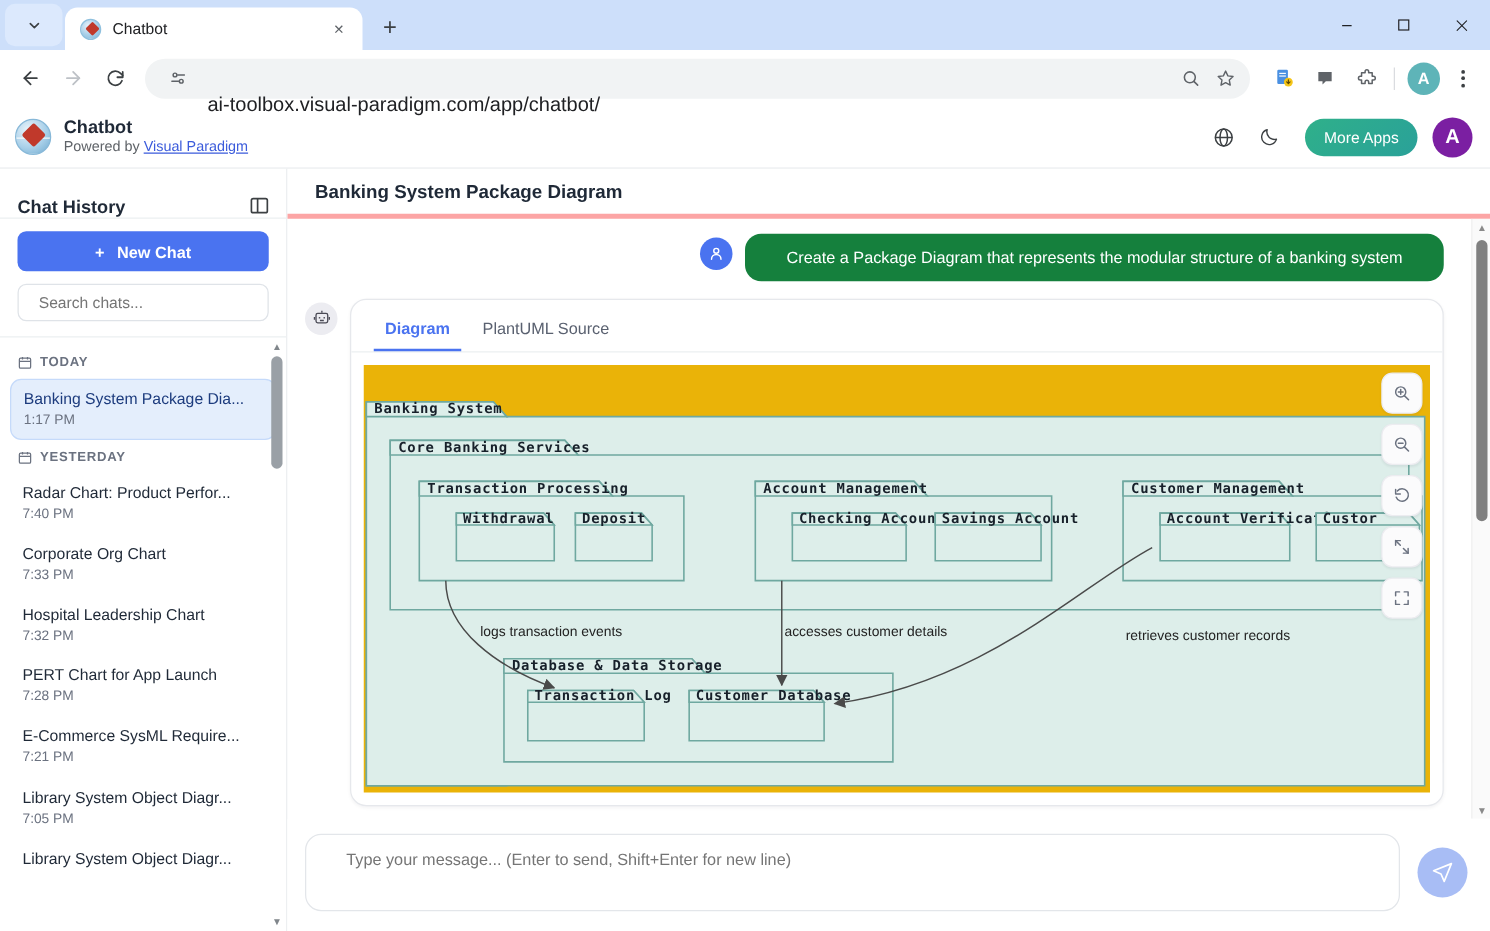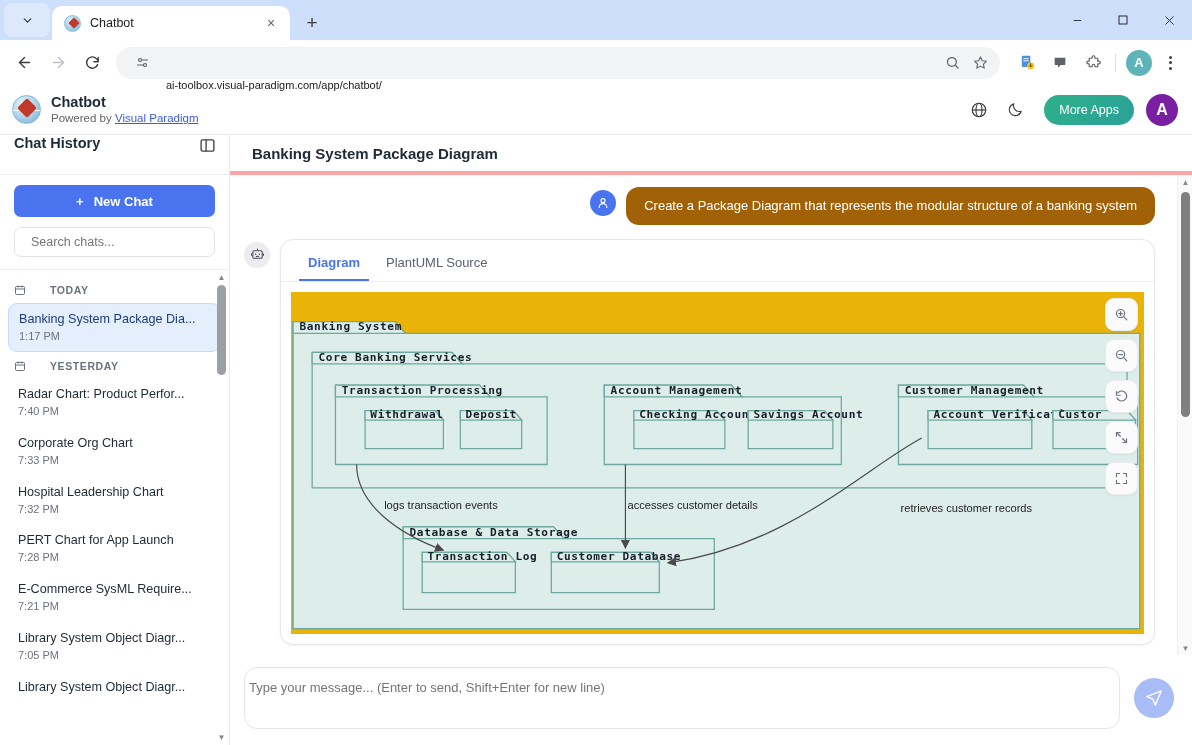--- a/index.html
+++ b/index.html
@@ -109,21 +109,21 @@
     height: 32px;
     margin: 0 8px 0 6px;
     background: #f1f3f4;
     border-radius: 16px;
     display: flex;
     align-items: center;
     padding: 0 6px 0 12px;
   }
   .omnibox-url {
     flex: 1;
-    font-size: 11px;
+    font-size: 16px;
     color: #202124;
     margin-left: 10px;
     white-space: nowrap; overflow: hidden; margin-top: 44px;
   }
   .omni-action {
     width: 28px; height: 28px;
     display: flex; align-items: center; justify-content: center;
     color: #5f6368;
     border-radius: 50%;
   }
@@ -237,21 +237,21 @@
   .sidebar {
     width: 230px;
     flex: 0 0 230px;
     background: #ffffff;
     border-right: 1px solid #e8eaed;
     display: flex;
     flex-direction: column;
   }
   .sb-header {
     height: 40px;
-    display: flex; align-items: flex-start;
+    display: flex; align-items: flex-end;
     padding: 0 12px 0 14px;
     border-bottom: 1px solid #eceff1;
   }
   .sb-title { font-size: 14.5px; font-weight: bold; color: #1f2937; flex: 1; }
   .sb-panel-icon { width: 20px; height: 20px; color: #3c4043; display: flex; align-items: center; justify-content: center; }
   .sb-actions { padding: 10px 14px 12px; border-bottom: 1px solid #eceff1; }
   .new-chat-btn {
     width: 100%;
     height: 32px;
     border-radius: 7px;
@@ -275,21 +275,21 @@
     font-family: "Liberation Sans", sans-serif;
     background: #fff;
   }
   .chat-list {
     flex: 1;
     overflow: hidden;
     position: relative;
     padding: 8px 0 0 0;
   }
   .group-label {
-    display: flex; align-items: center; gap: 24px;
+    display: flex; align-items: center; gap: 6px;
     padding: 6px 14px 5px;
     font-size: 10.5px;
     font-weight: bold;
     letter-spacing: 0.6px;
     color: #6b7280;
   }
   .chat-item {
     margin: 2px 8px;
     padding: 7px 10px;
     border-radius: 9px;
@@ -364,24 +364,24 @@
   .av-circle {
     width: 26px; height: 26px;
     flex: 0 0 26px;
     border-radius: 50%;
     display: flex; align-items: center; justify-content: center;
     margin-top: 3px;
   }
   .av-user { background: #4a73f0; color: #ffffff; }
   .av-bot { background: #ececf1; color: #4a4a55; }
   .bubble-user {
-    background: #a16207;
+    background: #15803d;
     color: #ffffff;
     border-radius: 13px;
-    padding: 10px 18px;
+    padding: 10px 33px;
     font-size: 13px;
     max-width: 580px;
     line-height: 1.35;
   }
   .diagram-card {
     flex: 1;
     border: 1px solid #e6e8ec;
     border-radius: 13px;
     background: #ffffff;
     box-shadow: 0 1px 3px rgba(16,24,40,0.05);
@@ -455,21 +455,21 @@
     display: flex;
     align-items: center;
     gap: 14px;
     background: #ffffff;
   }
   .composer-input {
     flex: 1;
     height: 62px;
     border: 1px solid #e3e6ea;
     border-radius: 13px;
-    padding: 12px 4px;
+    padding: 12px 32px;
     font-size: 13px;
     color: #9aa0a6;
     resize: none;
     font-family: "Liberation Sans", sans-serif;
     background: #fff;
   }
   .send-btn {
     width: 40px; height: 40px;
     border-radius: 50%;
     background: #a8bdf5;

